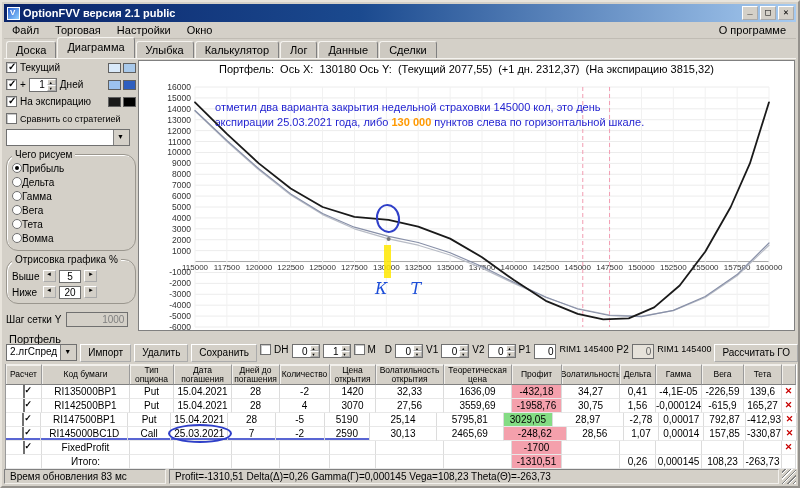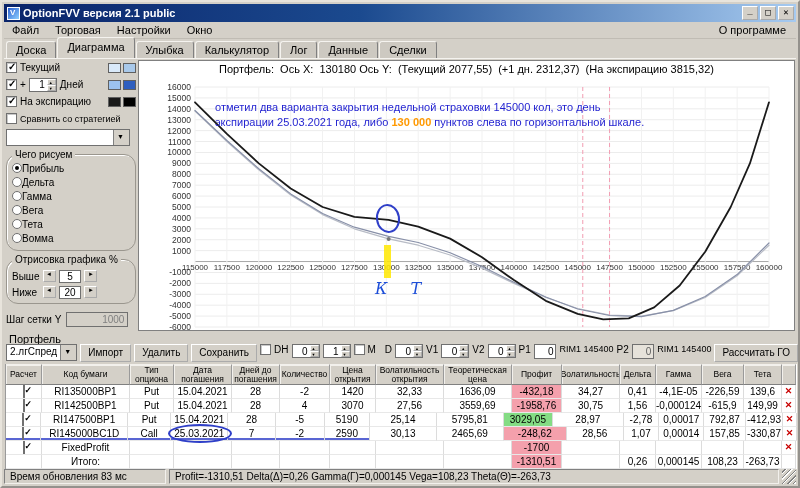--- a/index.html
+++ b/index.html
@@ -456,21 +456,21 @@
         <div class="tcell" style="width: 48px;">28</div>
         <div class="tcell" style="width: 50px;">4</div>
         <div class="tcell" style="width: 46px;">3070</div>
         <div class="tcell" style="width: 68px;">27,56</div>
         <div class="tcell" style="width: 68px;">3559,69</div>
         <div class="tcell" style="width: 50px; background: rgb(244, 160, 172);">-1958,76</div>
         <div class="tcell" style="width: 58px;">30,75</div>
         <div class="tcell" style="width: 36px;">1,56</div>
         <div class="tcell" style="width: 46px;">-0,000124</div>
         <div class="tcell" style="width: 42px;">-615,9</div>
-        <div class="tcell" style="width: 38px;">149,99</div>
+        <div class="tcell" style="width: 38px;">165,27</div>
         <div class="tcell" style="width: 14px;">
           <span class="del-icon"></span>
         </div>
       </div>
       <div class="trow">
         <div class="tcell" style="width: 36px;"><span class="cb checked"></span></div>
         <div class="tcell" style="width: 88px;">RI147500BP1</div>
         <div class="tcell" style="width: 44px;">Put</div>
         <div class="tcell" style="width: 58px;">15.04.2021</div>
         <div class="tcell" style="width: 48px;">28</div>

